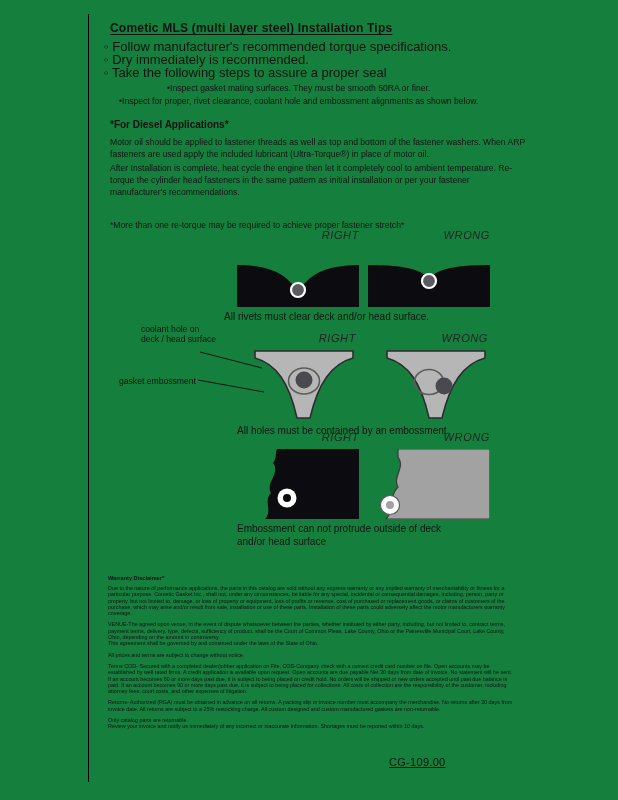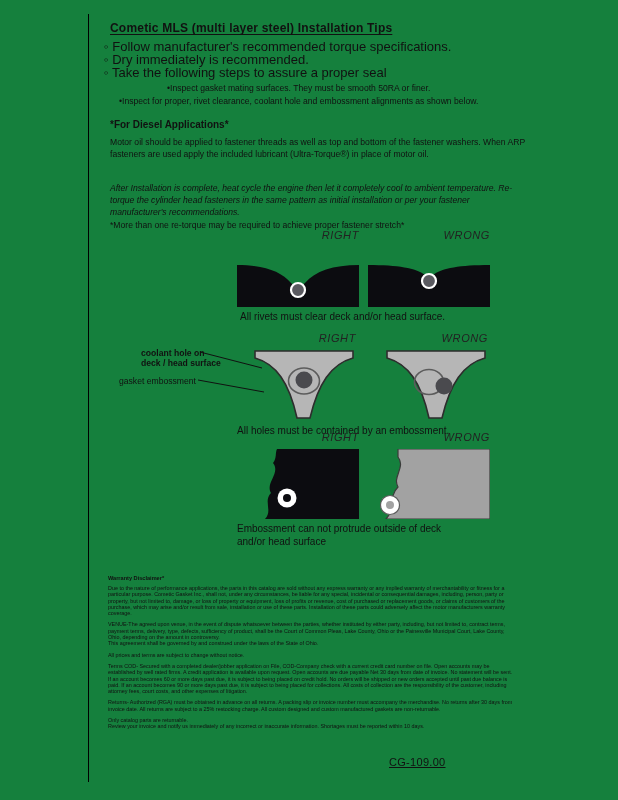--- a/index.html
+++ b/index.html
@@ -13,46 +13,46 @@
            text-decoration:underline; text-underline-offset:2px; letter-spacing:0.2px; }
 
   .tips { position:absolute; left:104px; top:40px; list-style:none; font-size:13px; line-height:13px; }
   .tips li::before { content:"◦ "; }
   .subtips { position:absolute; left:119px; top:82px; list-style:none; font-size:8.6px; line-height:13px;text-align:center; }
   .subtips li::before { content:"•"; }
 
   .diesel-h { position:absolute; left:110px; top:119px; font-size:10px; font-weight:bold; }
   .para { position:absolute; left:110px; font-size:8.6px; line-height:12px; }
   .para1 { top:136px; width:420px; }
-  .para2 { top:182px; width:412px;font-style:italic; }
+  .para2 { top:162px; width:412px; }
   .note  { top:207px; width:430px;margin-top:12px; }
 
   .dg-label { position:absolute; font-size:11px; color:#222; text-align:right; letter-spacing:0.6px;font-style:italic; }
   .r1-right { left:237px; top:229px; width:122px; }
   .r1-wrong { left:368px; top:229px; width:122px; }
   .r2-right { left:252px; top:332px; width:104px; }
   .r2-wrong { left:384px; top:332px; width:104px; }
   .r3-right { left:237px; top:431px; width:122px; }
   .r3-wrong { left:368px; top:431px; width:122px; }
 
   .fig { position:absolute; display:block; }
   .f-r1-right { left:237px; top:247px; }
   .f-r1-wrong { left:368px; top:247px; }
   .f-r2-right { left:252px; top:348px; }
   .f-r2-wrong { left:384px; top:348px; }
   .f-r3-right { left:237px; top:449px; }
   .f-r3-wrong { left:368px; top:449px; }
 
   .caption { position:absolute; font-size:10px; color:#111; }
-  .cap1 { left:240px; top:311px; }
+  .cap1 { left:224px; top:311px; }
   .cap2 { left:237px; top:425px; }
   .cap3 { left:237px; top:523px; width:232px; line-height:12.5px; }
 
   .callout { position:absolute; font-size:8.6px; line-height:10px; color:#111; }
-  .co-coolant { left:141px; top:348px;font-weight:bold; }
+  .co-coolant { left:141px; top:324px; }
   .co-emboss  { left:119px; top:376px; }
   .callout-lines { position:absolute; left:196px; top:346px; }
 
   .legal { position:absolute; left:108px; top:575px; width:407px; }
   .legal h3 { font-size:5.6px; font-weight:bold; margin-bottom:4px; }
   .legal p { font-size:5.4px; line-height:6.3px; margin-bottom:5px; white-space:pre-line; }
 
   .footer-code { position:absolute; left:389px; top:756px; font-size:11px; letter-spacing:0.3px; color:#111;text-decoration:underline; }
 </style>
 </head>

